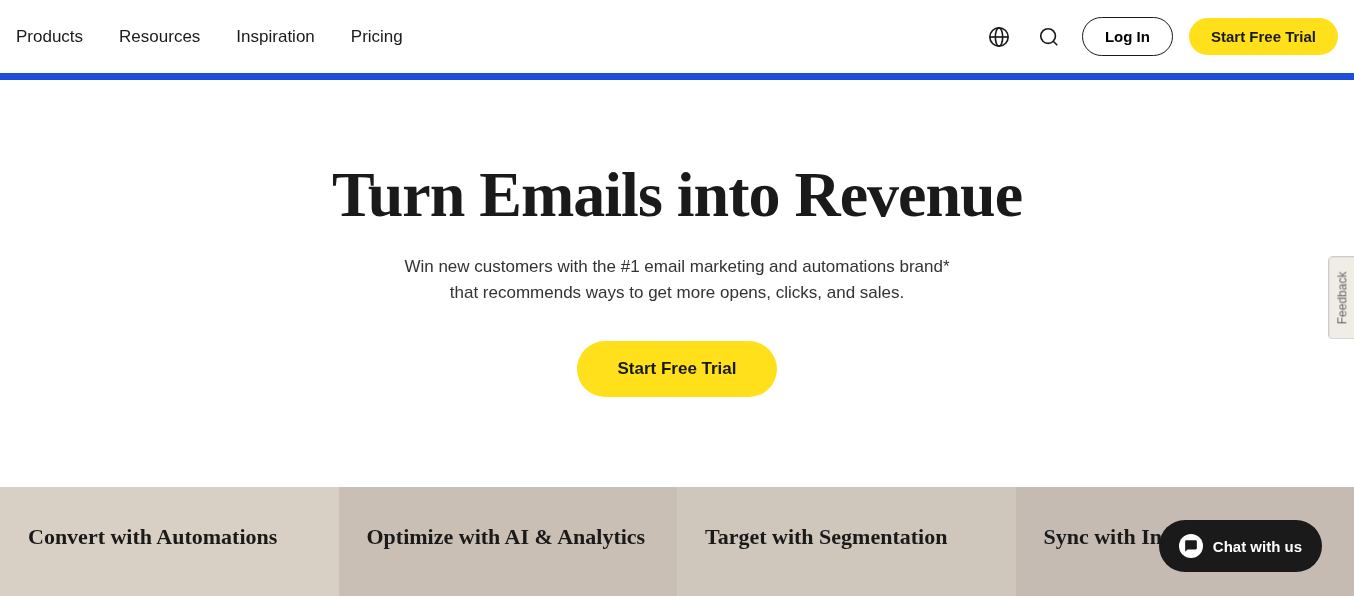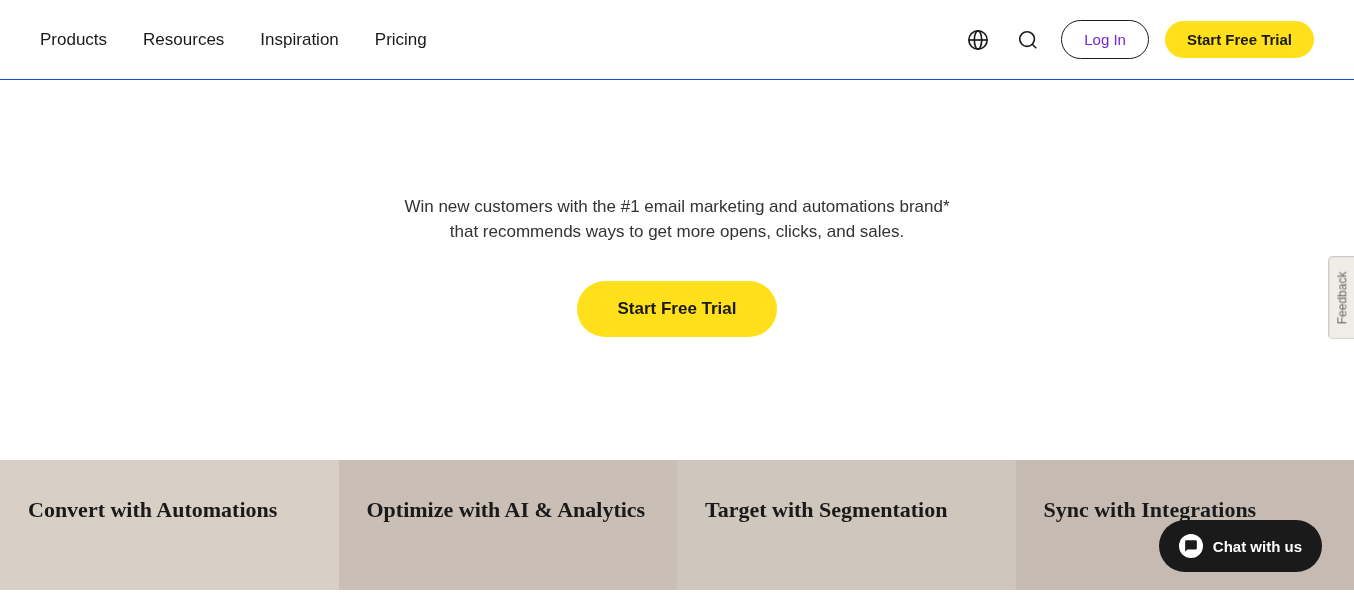--- a/index.html
+++ b/index.html
@@ -8,23 +8,23 @@
       background: #fff;
       width: 1354px;
       overflow-x: hidden;
     }
 
     
     .navbar {
       display: flex;
       align-items: center;
       justify-content: space-between;
-      padding: 0 40px;
+      padding: 0 16px;
       height: 80px;
-      border-bottom: 1px solid #1d4ed8;
+      border-bottom: 7px solid #1d4ed8;
       background: #fff;
       position: relative;
       z-index: 10;
     }
     .nav-left {
       display: flex;
       align-items: center;
       gap: 36px;
     }
     .nav-link {
@@ -64,23 +64,23 @@
       cursor: pointer;
       padding: 6px;
       display: flex;
       align-items: center;
       justify-content: center;
       color: #1a1a1a;
     }
     .btn-login {
       border: 1.5px solid #1a1a1a;
       background: #fff;
-      color: #6d28d9;
+      color: #000000;
       font-size: 15px;
-      font-weight: 400;
+      font-weight: 700;
       padding: 10px 22px;
       border-radius: 30px;
       cursor: pointer;
     }
     .btn-trial-nav {
       background: #ffe01b;
       color: #1a1a1a;
       font-size: 15px;
       font-weight: 700;
       padding: 10px 22px;
@@ -206,20 +206,21 @@
         <circle cx="11" cy="11" r="8"></circle>
         <line x1="21" y1="21" x2="16.65" y2="16.65"></line>
       </svg>
     </button>
     <button class="btn-login">Log In</button>
     <button class="btn-trial-nav">Start Free Trial</button>
   </div>
 </nav>
 
 <section class="hero">
+  <h1 class="hero-title">Turn Emails into Revenue</h1>
   <p class="hero-subtitle">
     <span>Win new customers with the #1 email marketing and automations brand*<br>that recommends ways to get more opens, clicks, and sales.</span>
   </p>
   <button class="btn-trial-hero">Start Free Trial</button>
 </section>
 
 <div class="features">
   <div class="feature-card">
     <div class="feature-title">Convert with Automations</div>
   </div>

